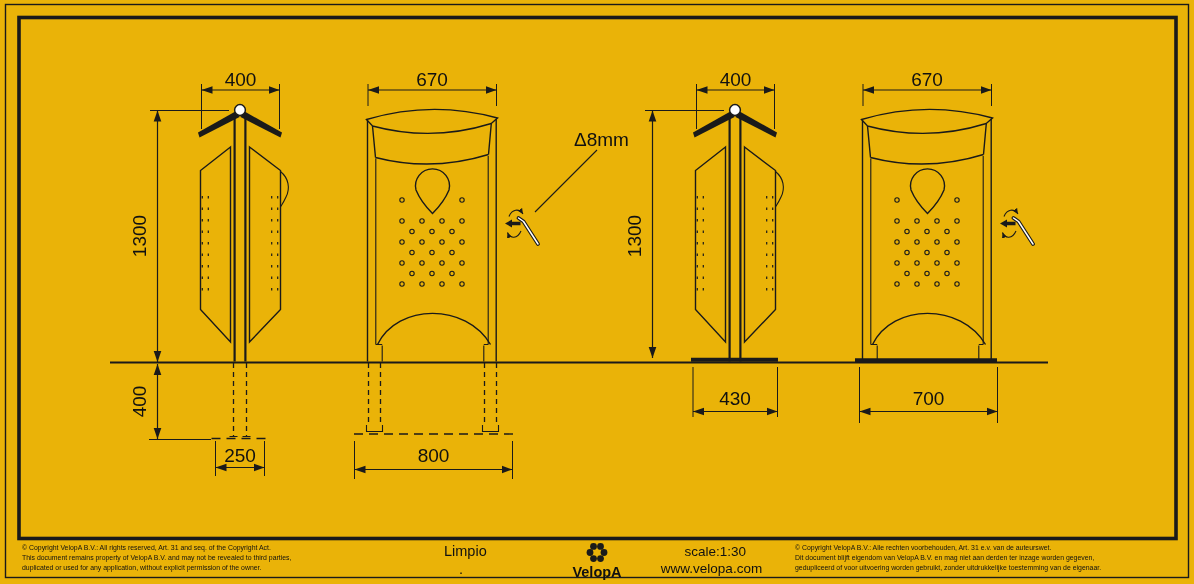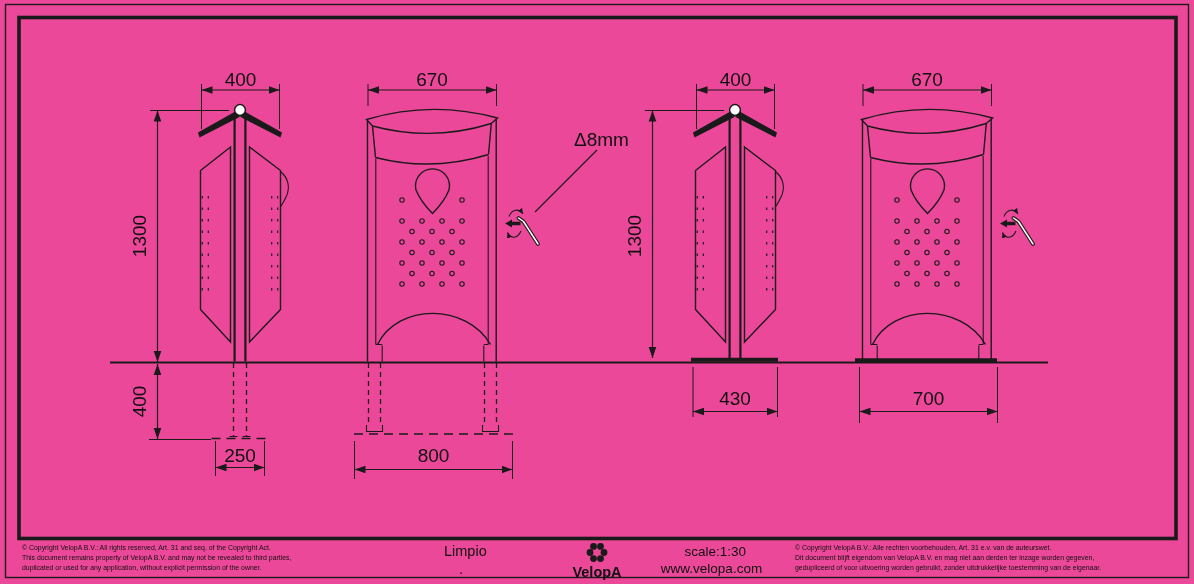--- a/index.html
+++ b/index.html
@@ -1,16 +1,16 @@
 <!DOCTYPE html>
 <html><head>
 <meta charset="utf-8">
 <style>
   html,body{margin:0;padding:0;background:#e8e8e8;}
-  .page{position:relative;width:1194px;height:584px;background:#ec4899;overflow:hidden;
+  .page{position:relative;width:1194px;height:584px;background:#eab308;overflow:hidden;
         font-family:"Liberation Sans",sans-serif;}
   svg{position:absolute;left:0;top:0;}
   .thin  {stroke:#1a1a1a;stroke-width:1.1;fill:none;}
   .med   {stroke:#1a1a1a;stroke-width:1.4;fill:none;}
   .thick {stroke:#1a1a1a;stroke-width:2.2;fill:none;}
   .plate {stroke:#1a1a1a;stroke-width:4;fill:none;}
   .ext   {stroke:#1a1a1a;stroke-width:1;fill:none;}
   .dim   {stroke:#1a1a1a;stroke-width:1.2;fill:none;}
   .dash  {stroke:#1a1a1a;stroke-width:1.3;fill:none;stroke-dasharray:5 4;}
   .dashL {stroke:#1a1a1a;stroke-width:1.4;fill:none;stroke-dasharray:9 6;}

